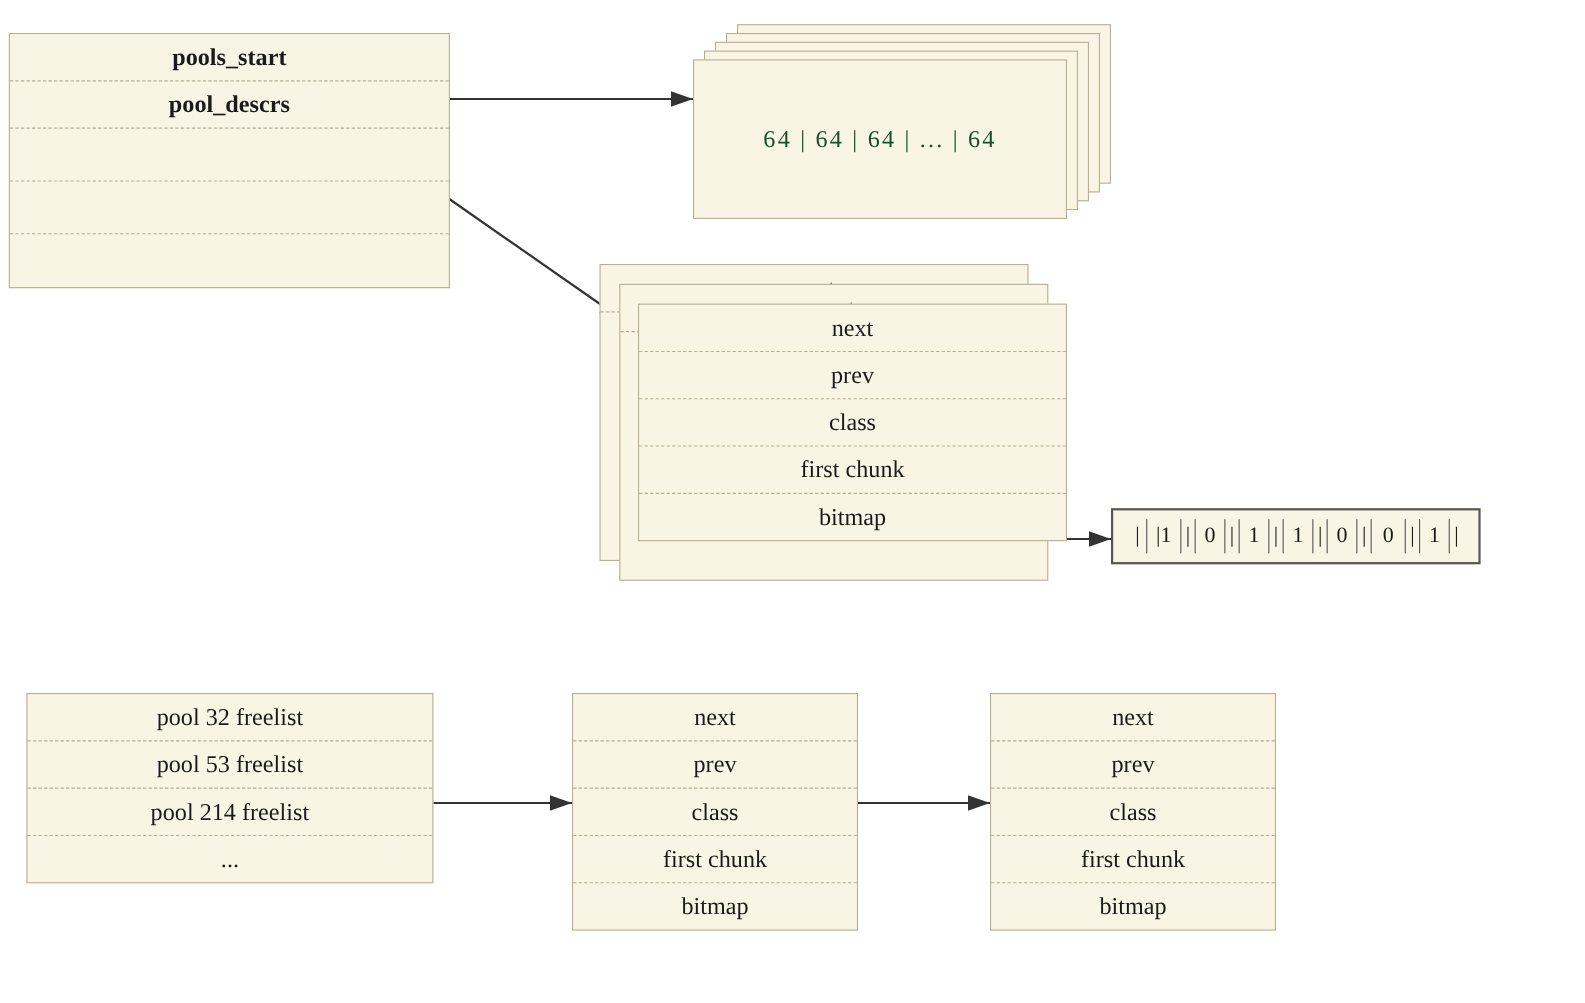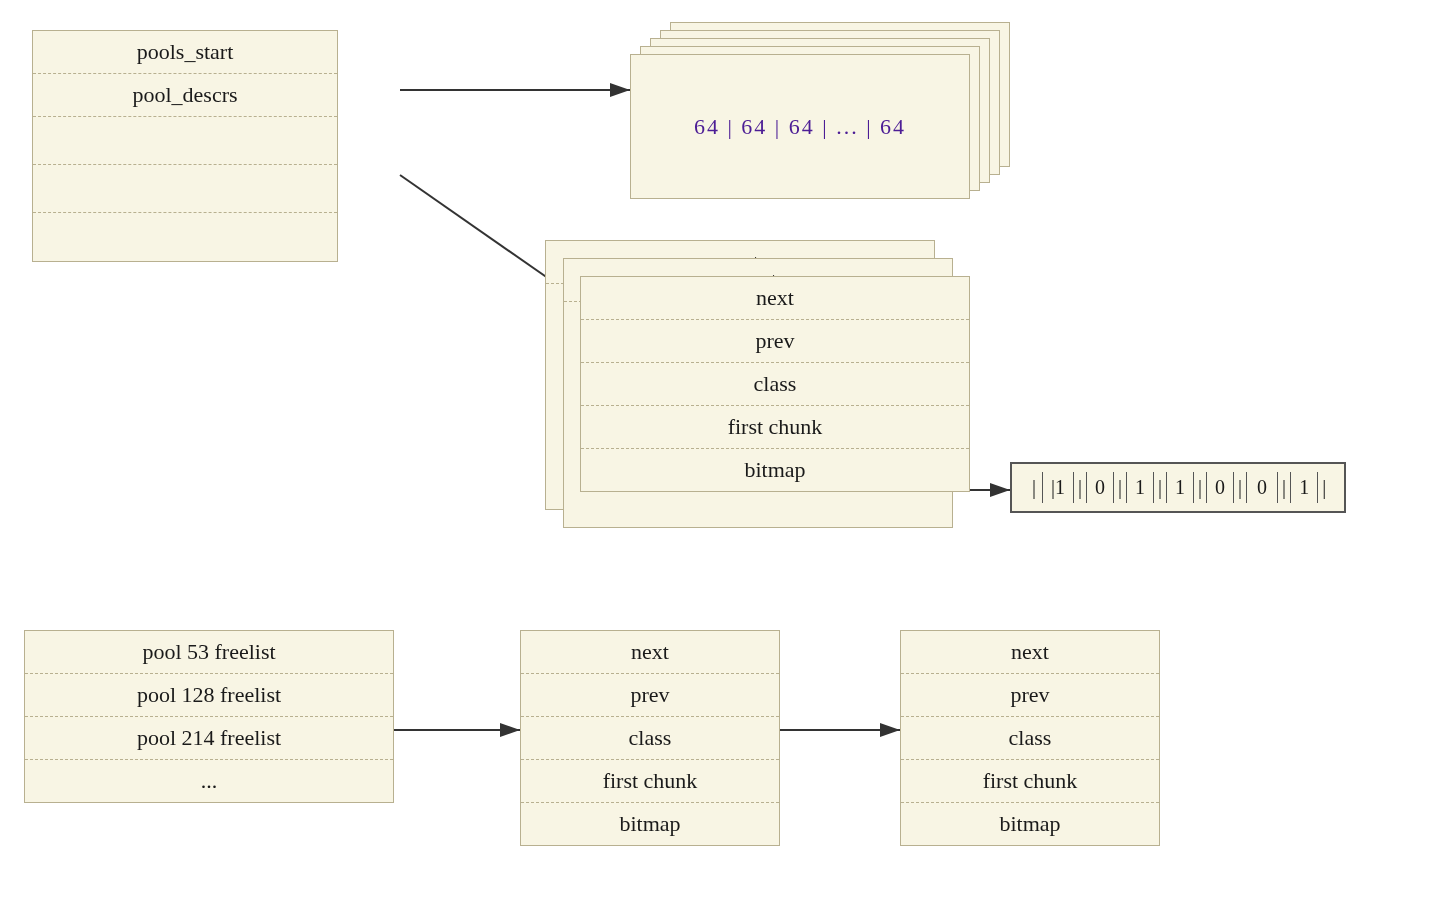--- a/index.html
+++ b/index.html
@@ -79,36 +79,36 @@
 
     <line x1="400" y1="175" x2="565" y2="290" stroke="#333" stroke-width="2" marker-end="url(#arrowhead)"></line>
 
     <line x1="930" y1="490" x2="1010" y2="490" stroke="#333" stroke-width="2" marker-end="url(#arrowhead)"></line>
 
     <line x1="390" y1="730" x2="520" y2="730" stroke="#333" stroke-width="2" marker-end="url(#arrowhead)"></line>
 
     <line x1="780" y1="730" x2="900" y2="730" stroke="#333" stroke-width="2" marker-end="url(#arrowhead)"></line>
   </svg>
 
-  <div class="card" style="left:32px; top:30px; width:306px;">
+  <div class="card" style="left:8px; top:30px; width:401px;font-weight:bold;">
     <div class="card-row">pools_start</div>
     <div class="card-row">pool_descrs</div>
     <div class="card-row" style="height:48px;"></div>
     <div class="card-row" style="height:48px;"></div>
     <div class="card-row" style="height:48px;"></div>
   </div>
 
   <div style="position:absolute; left:630px; top:22px; width:360px; height:155px;">
 
     <div style="position:absolute; left:40px; top:0px; width:340px; height:145px; background:#f8f5e4; border:1.5px solid #b8b090;"></div>
     <div style="position:absolute; left:30px; top:8px; width:340px; height:145px; background:#f8f5e4; border:1.5px solid #b8b090;"></div>
     <div style="position:absolute; left:20px; top:16px; width:340px; height:145px; background:#f8f5e4; border:1.5px solid #b8b090;"></div>
     <div style="position:absolute; left:10px; top:24px; width:340px; height:145px; background:#f8f5e4; border:1.5px solid #b8b090;"></div>
     <div style="position:absolute; left:0px; top:32px; width:340px; height:145px; background:#f8f5e4; border:1.5px solid #b8b090; display:flex; align-items:center; justify-content:center;">
-      <span style="font-size:22px; color:#4c1d95; letter-spacing:2px;">
+      <span style="font-size:22px; color:#14532d; letter-spacing:2px;">
         <span>64</span> | 
         <span>64</span> | 
         <span>64</span> | 
         <span>...</span> | 
         <span>64</span>
       </span>
     </div>
   </div>
 
   <div style="position:absolute; left:545px; top:240px; width:390px; height:270px; background:#f8f5e4; border:1.5px solid #b8b090;">
@@ -139,22 +139,22 @@
     <span style="padding:4px 4px; border-left:1.5px solid #555;">|</span>
     <span style="padding:4px 8px; border-left:1.5px solid #555;">0</span>
     <span style="padding:4px 4px; border-left:1.5px solid #555;">|</span>
     <span style="padding:4px 10px; border-left:1.5px solid #555;">0</span>
     <span style="padding:4px 4px; border-left:1.5px solid #555;">|</span>
     <span style="padding:4px 8px; border-left:1.5px solid #555;">1</span>
     <span style="padding:4px 4px; border-left:1.5px solid #555;">|</span>
   </div>
 
   <div class="card" style="left:24px; top:630px; width:370px;">
+    <div class="card-row">pool 32 freelist</div>
     <div class="card-row">pool 53 freelist</div>
-    <div class="card-row">pool 128 freelist</div>
     <div class="card-row">pool 214 freelist</div>
     <div class="card-row">...</div>
   </div>
 
   <div class="card" style="left:520px; top:630px; width:260px;">
     <div class="card-row">next</div>
     <div class="card-row">prev</div>
     <div class="card-row">class</div>
     <div class="card-row">first chunk</div>
     <div class="card-row">bitmap</div>

